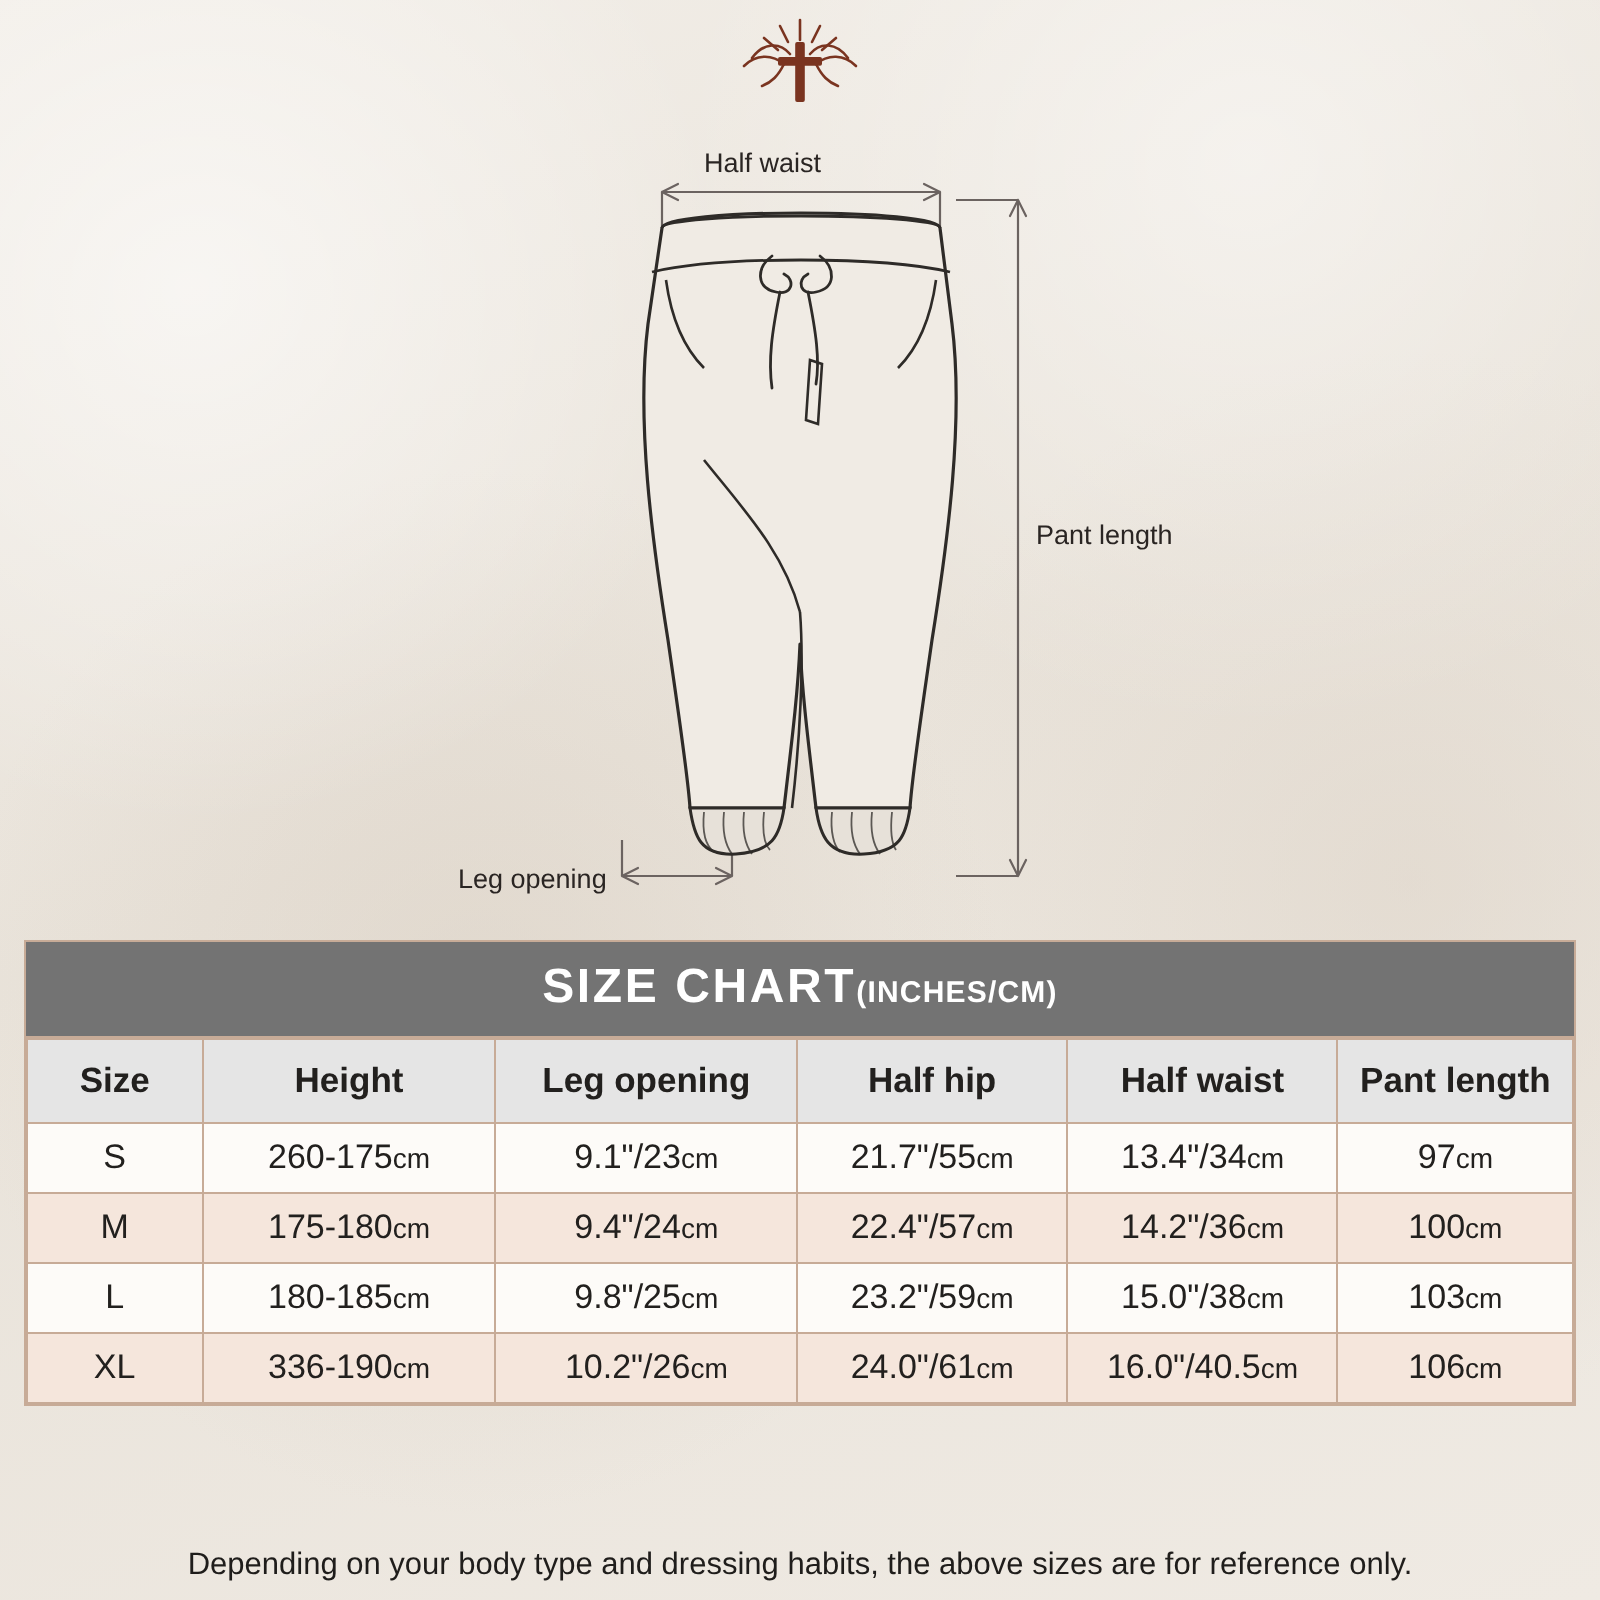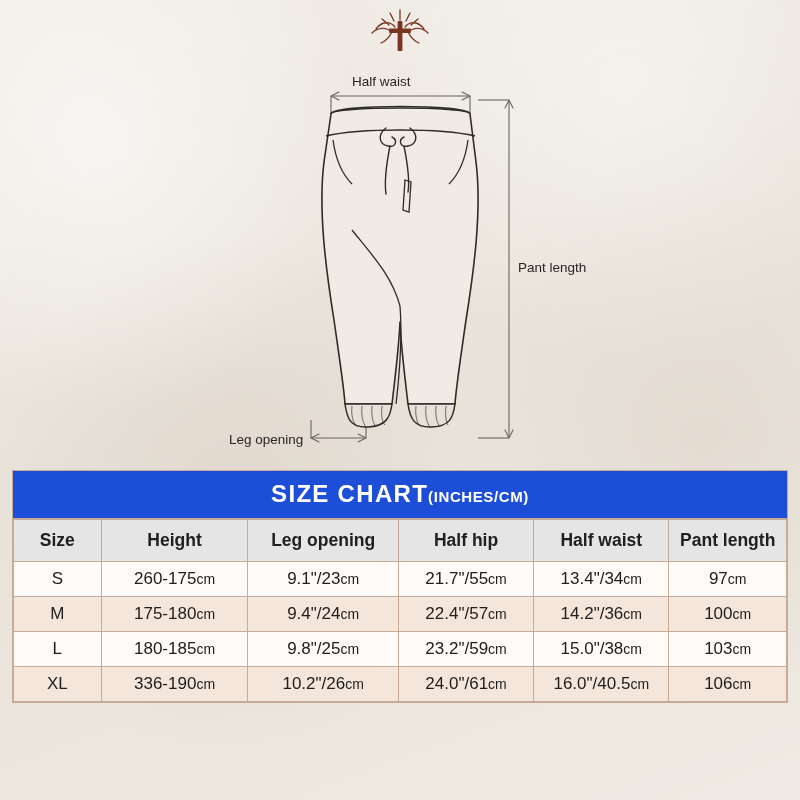--- a/index.html
+++ b/index.html
@@ -72,21 +72,21 @@
   .chart {
     position: absolute;
     left: 12px;
     top: 470px;
     width: 776px;
     border: 1px solid #c7ab97;
     box-sizing: border-box;
     background: #fdfbf8;
   }
   .chart-title {
-    background: #1d4ed8;
+    background: #737373;
     color: #fff;
     text-align: center;
     padding: 9px 0 10px;
     font-family: "Liberation Sans", sans-serif;
     font-size: 24px;
     font-weight: 700;
     letter-spacing: 1.3px;
     border-bottom: 1px solid #c7ab97;
   }
   .chart-title .unit {
@@ -297,13 +297,14 @@
           <td><span>336-190</span><span class="cm">cm</span></td>
           <td><span>10.2"/26</span><span class="cm">cm</span></td>
           <td><span>24.0"/61</span><span class="cm">cm</span></td>
           <td><span>16.0"/40.5</span><span class="cm">cm</span></td>
           <td><span>106</span><span class="cm">cm</span></td>
         </tr>
       </tbody>
     </table>
   </div>
 
+  <div class="footer-note">Depending on your body type and dressing habits, the above sizes are for reference only.</div>
 </div>
 
 </body></html>

